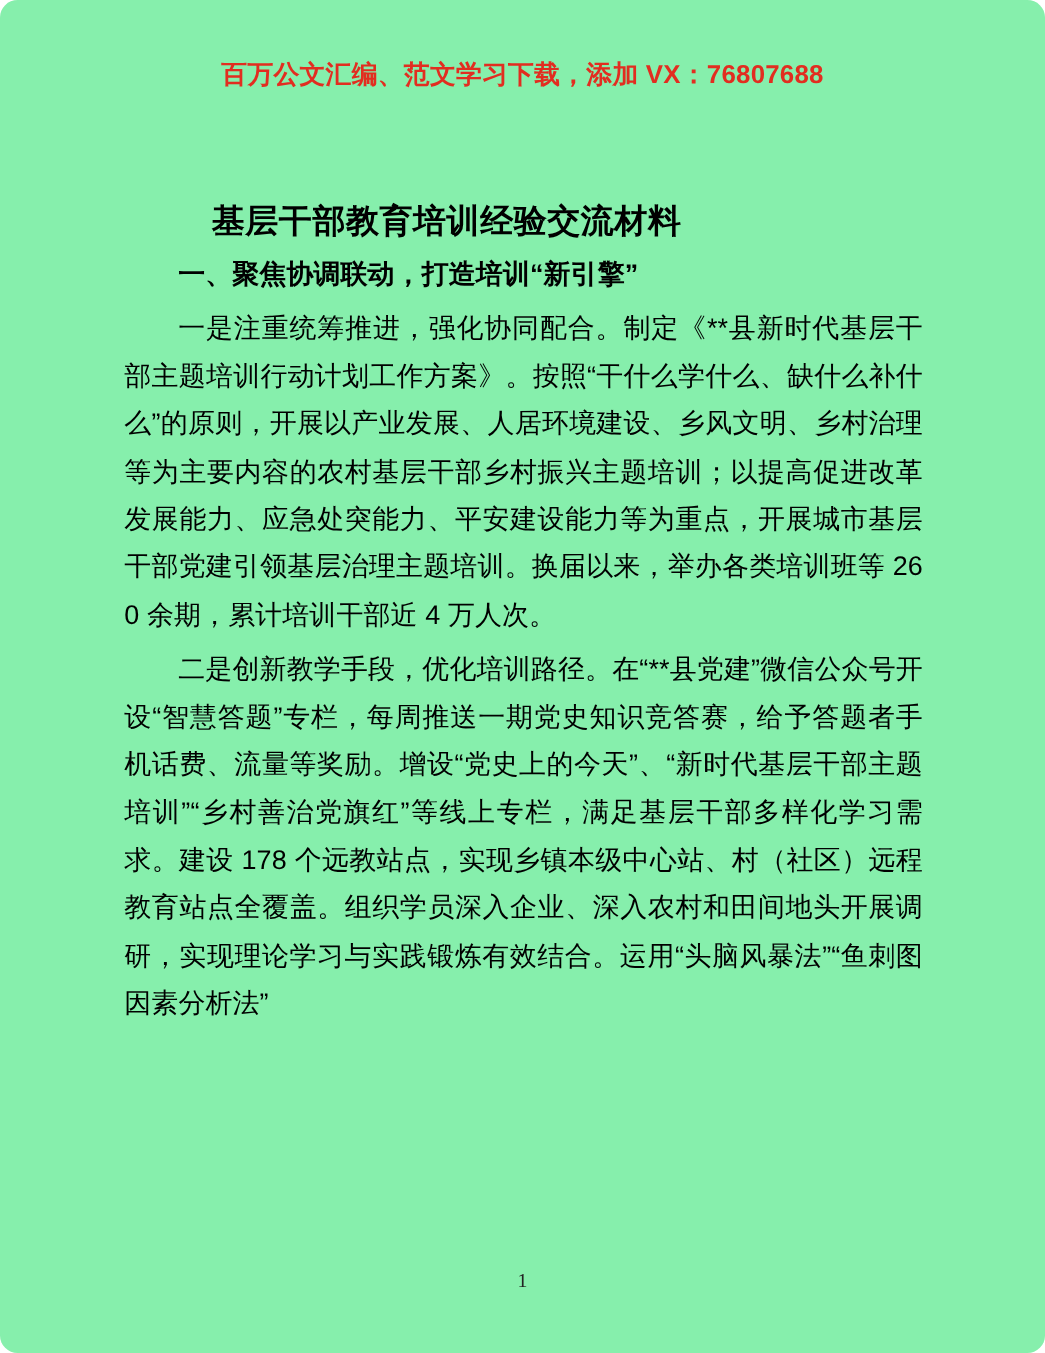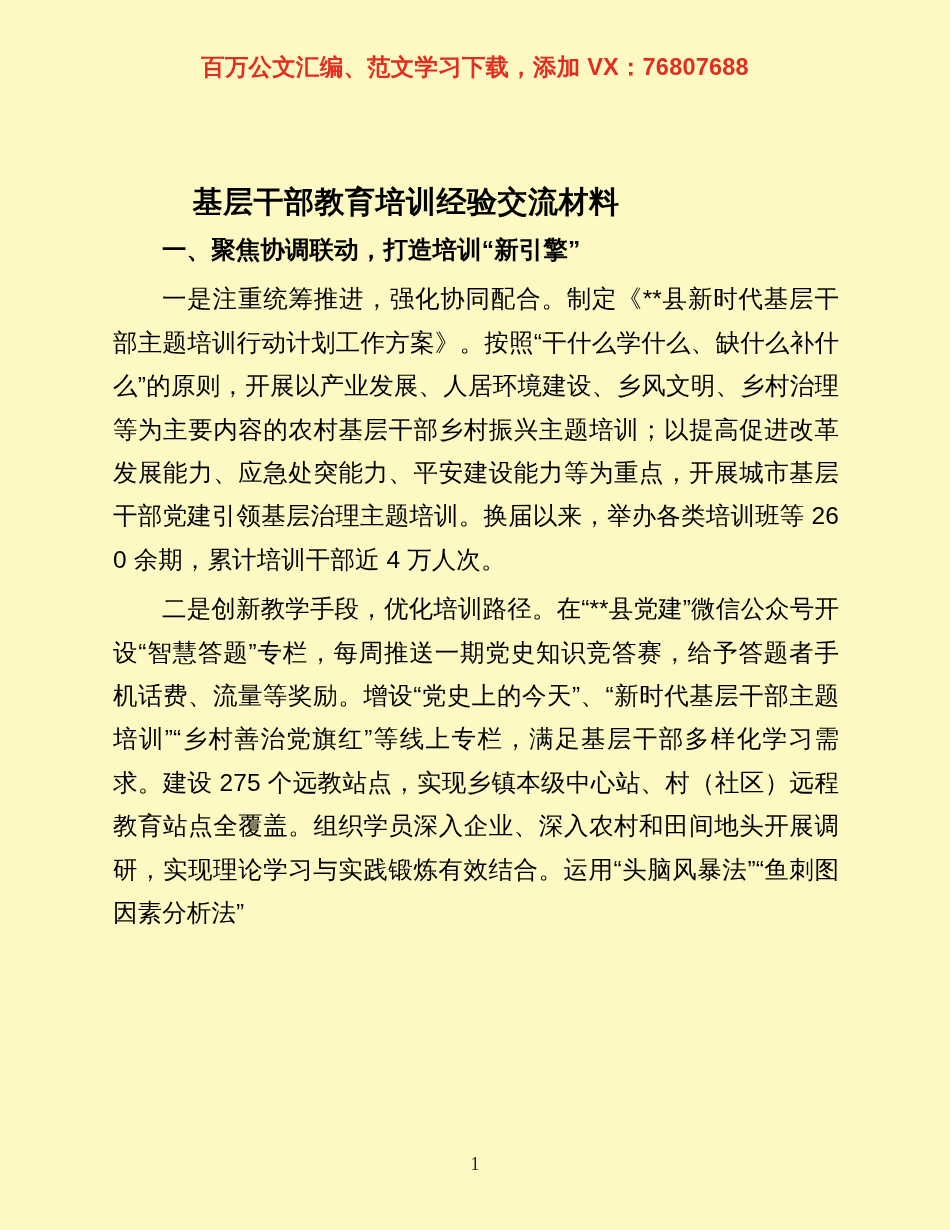--- a/index.html
+++ b/index.html
@@ -13,22 +13,23 @@
     font-family: "Liberation Sans", "DejaVu Sans", sans-serif;
     color: #000000;
     position: relative;
     overflow: hidden;
   }
 
   .page {
     position: relative;
     width: 950px;
     height: 1230px;
-    background: #fef9c3;
+    background: #86efac;
     box-sizing: border-box;
+    border-radius: 16px;
   }
 
   
   .promo-header {
     position: absolute;
     top: 52px;
     left: 0;
     width: 950px;
     text-align: center;
     font-size: 23.5px;
@@ -107,18 +108,18 @@
   <div class="promo-header" style="color: rgb(226, 45, 32);">百万公文汇编、范文学习下载，添加 VX：76807688</div>
 
   <h1 class="doc-title">基层干部教育培训经验交流材料</h1>
 
   <div class="body-block">
     <p class="spacer-gap"></p>
     <p class="para heading-para">一、聚焦协调联动，打造培训“新引擎”</p>
     <p class="spacer-gap"></p>
     <p class="para">一是注重统筹推进，强化协同配合。制定《**县新时代基层干部主题培训行动计划工作方案》。按照“干什么学什么、缺什么补什么”的原则，开展以产业发展、人居环境建设、乡风文明、乡村治理等为主要内容的农村基层干部乡村振兴主题培训；以提高促进改革发展能力、应急处突能力、平安建设能力等为重点，开展城市基层干部党建引领基层治理主题培训。换届以来，举办各类培训班等 260 余期，累计培训干部近 4 万人次。</p>
     <p class="spacer-gap"></p>
-    <p class="para">二是创新教学手段，优化培训路径。在“**县党建”微信公众号开设“智慧答题”专栏，每周推送一期党史知识竞答赛，给予答题者手机话费、流量等奖励。增设“党史上的今天”、“新时代基层干部主题培训”“乡村善治党旗红”等线上专栏，满足基层干部多样化学习需求。建设 275 个远教站点，实现乡镇本级中心站、村（社区）远程教育站点全覆盖。组织学员深入企业、深入农村和田间地头开展调研，实现理论学习与实践锻炼有效结合。运用“头脑风暴法”“鱼刺图因素分析法”</p>
+    <p class="para">二是创新教学手段，优化培训路径。在“**县党建”微信公众号开设“智慧答题”专栏，每周推送一期党史知识竞答赛，给予答题者手机话费、流量等奖励。增设“党史上的今天”、“新时代基层干部主题培训”“乡村善治党旗红”等线上专栏，满足基层干部多样化学习需求。建设 178 个远教站点，实现乡镇本级中心站、村（社区）远程教育站点全覆盖。组织学员深入企业、深入农村和田间地头开展调研，实现理论学习与实践锻炼有效结合。运用“头脑风暴法”“鱼刺图因素分析法”</p>
   </div>
 
   <div class="page-number">1</div>
 
 </div>
 
 </body></html>

